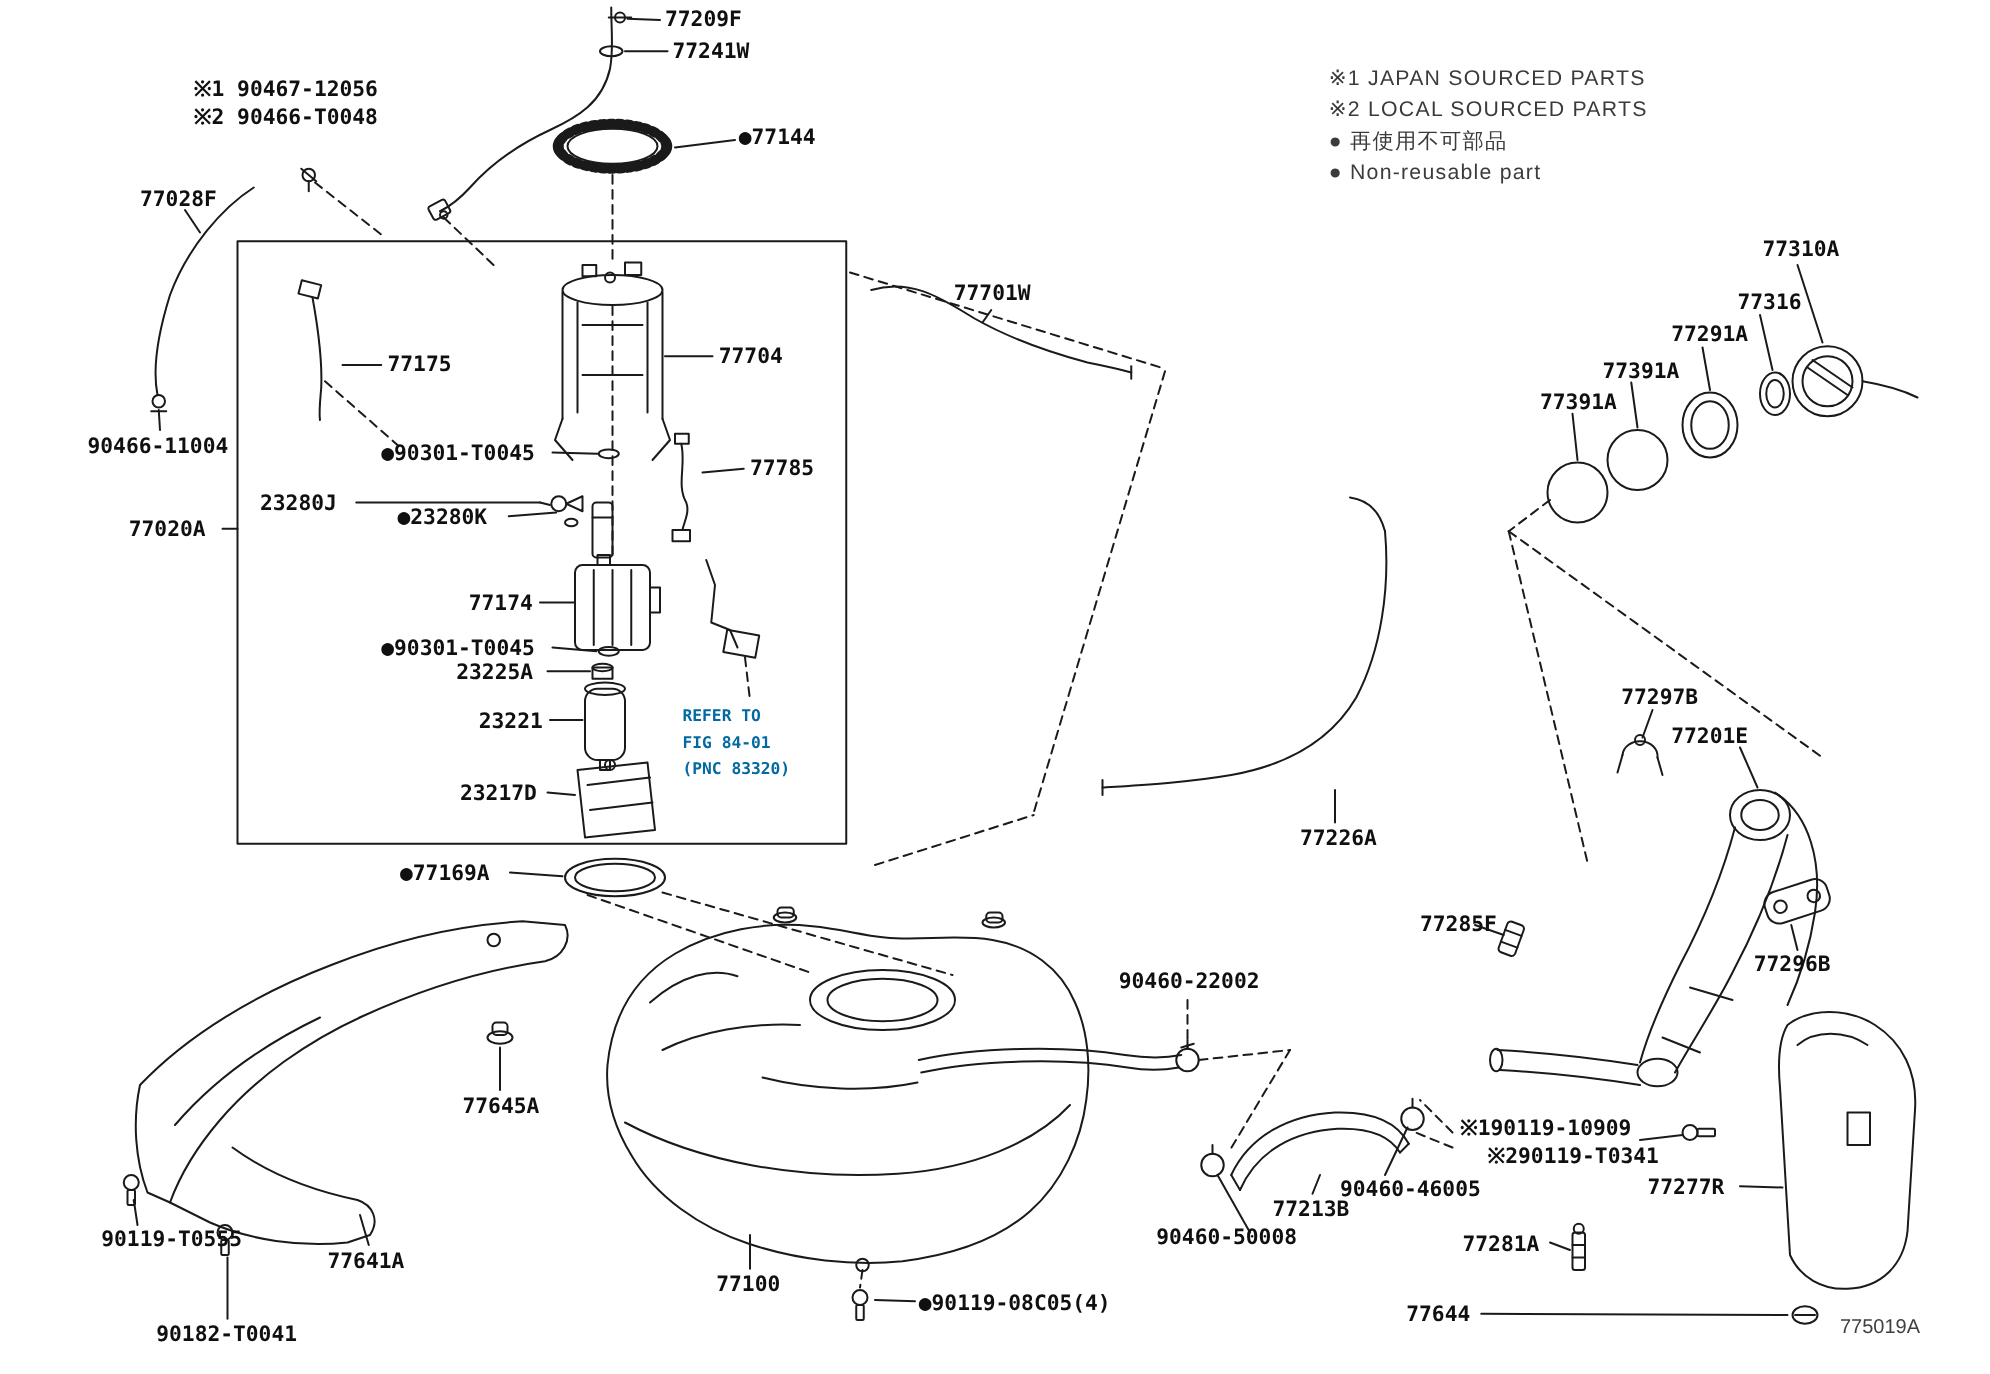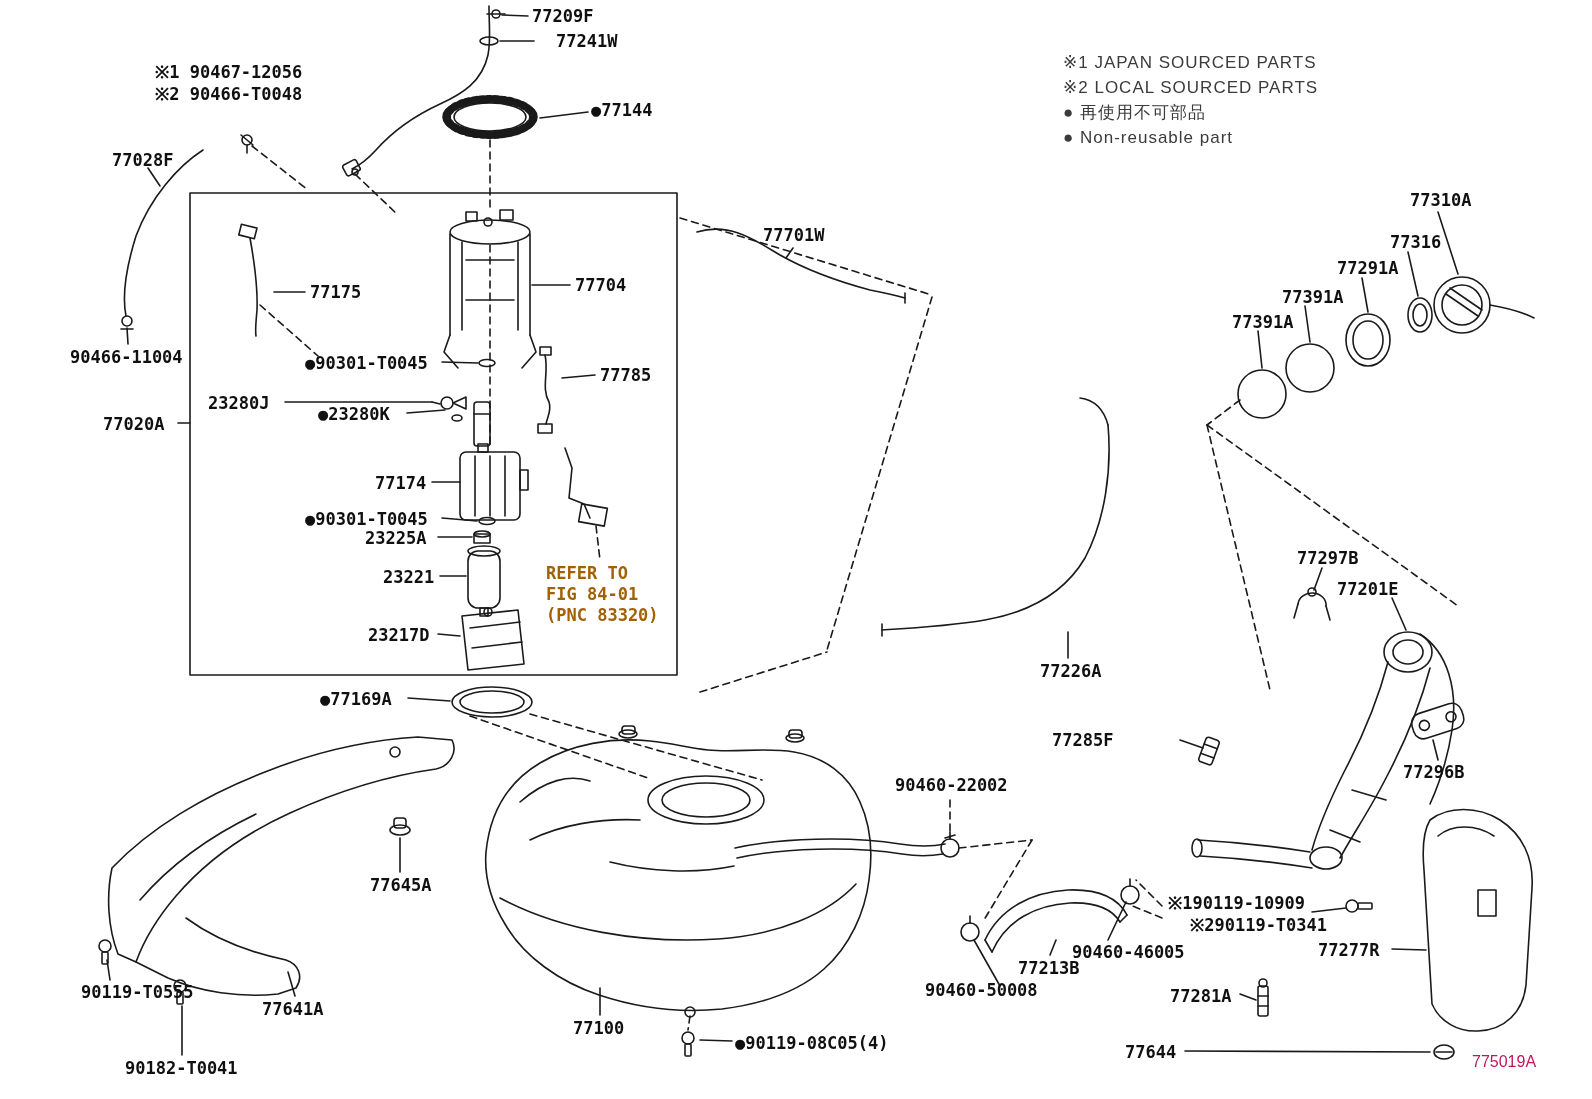--- a/index.html
+++ b/index.html
@@ -13,28 +13,28 @@
     position:absolute;font-size:17px;font-weight:700;color:#101010;
     white-space:nowrap;line-height:20px;letter-spacing:0px;
   }
   .legend{
     position:absolute;left:1063px;top:50px;
     font-family:"Liberation Sans","DejaVu Sans",sans-serif;
     font-size:17px;color:#3b3b3b;line-height:25px;letter-spacing:1px;
   }
   .legend .legend-line{display:block;white-space:nowrap;}
   .refer-note{
-    position:absolute;left:546px;top:563px;font-size:17px;font-weight:700;
-    color:#a16207;line-height:21px;white-space:nowrap;
+    position:absolute;left:546px;top:563px;font-size:13px;font-weight:700;
+    color:#0369a1;line-height:21px;white-space:nowrap;
   }
   .refer-note span{display:block;}
   .footer-code{
     position:absolute;left:1472px;top:1053px;
     font-family:"Liberation Sans","DejaVu Sans",sans-serif;
-    font-size:16px;color:#be185d;
+    font-size:16px;color:#404040;
   }
   svg *{vector-effect:non-scaling-stroke;}
 </style>
 </head>
 <body>
 
 <svg id="art" width="1592" height="1099" viewBox="0 0 1592 1099" fill="none" stroke="#1a1a1a" stroke-width="1.6" stroke-linecap="round" stroke-linejoin="round">
 
   <g>
     <line x1="487" y1="14" x2="505" y2="14"></line>
@@ -343,21 +343,21 @@
 <div class="refer-note">
   <span>REFER TO</span>
   <span>FIG 84-01</span>
   <span>(PNC 83320)</span>
 </div>
 
 <div class="footer-code">775019A</div>
 
 <div style="position:absolute;left:0;top:0;width:1592px;height:860px;pointer-events:none;">
     <span class="part-label" style="left: 532px; top: 6px;">77209F</span>
-    <span class="part-label" style="left: 556px; top: 31px;">77241W</span>
+    <span class="part-label" style="left: 538px; top: 31px;">77241W</span>
     <span class="part-label" style="left: 155px; top: 62px;">※1 90467-12056</span>
     <span class="part-label" style="left: 155px; top: 84px;">※2 90466-T0048</span>
     <span class="part-label" style="left: 112px; top: 150px;">77028F</span>
     <span class="part-label" style="left: 591px; top: 100px;">●77144</span>
     <span class="part-label" style="left: 763px; top: 225px;">77701W</span>
     <span class="part-label" style="left: 575px; top: 275px;">77704</span>
     <span class="part-label" style="left: 310px; top: 282px;">77175</span>
     <span class="part-label" style="left: 70px; top: 347px;">90466-11004</span>
     <span class="part-label" style="left: 305px; top: 353px;">●90301-T0045</span>
     <span class="part-label" style="left: 600px; top: 365px;">77785</span>
@@ -371,21 +371,21 @@
     <span class="part-label" style="left: 368px; top: 625px;">23217D</span>
     <span class="part-label" style="left: 320px; top: 689px;">●77169A</span>
     <span class="part-label" style="left: 1040px; top: 661px;">77226A</span>
     <span class="part-label" style="left: 1410px; top: 190px;">77310A</span>
     <span class="part-label" style="left: 1390px; top: 232px; text-align: center;">77316</span>
     <span class="part-label" style="left: 1337px; top: 258px;">77291A</span>
     <span class="part-label" style="left: 1282px; top: 287px;">77391A</span>
     <span class="part-label" style="left: 1232px; top: 312px;">77391A</span>
     <span class="part-label" style="left: 1297px; top: 548px;">77297B</span>
     <span class="part-label" style="left: 1337px; top: 579px;">77201E</span>
-    <span class="part-label" style="left: 1052px; top: 730px;">77285F</span>
+    <span class="part-label" style="left: 1136px; top: 730px;">77285F</span>
     <span class="part-label" style="left: 1403px; top: 762px;">77296B</span>
     <span class="part-label" style="left: 895px; top: 775px;">90460-22002</span>
     <span class="part-label" style="left: 370px; top: 875px;">77645A</span>
     <span class="part-label" style="left: 55px; top: 982px; margin-left: 26px;">90119-T0555</span>
     <span class="part-label" style="left: 262px; top: 999px;">77641A</span>
     <span class="part-label" style="left: 125px; top: 1058px;">90182-T0041</span>
     <span class="part-label" style="left: 573px; top: 1018px;">77100</span>
     <span class="part-label" style="left: 735px; top: 1033px;">●90119-08C05(4)</span>
     <span class="part-label" style="left: 1168px; top: 893px;">※190119-10909</span>
     <span class="part-label" style="left: 1190px; top: 915px;">※290119-T0341</span>

